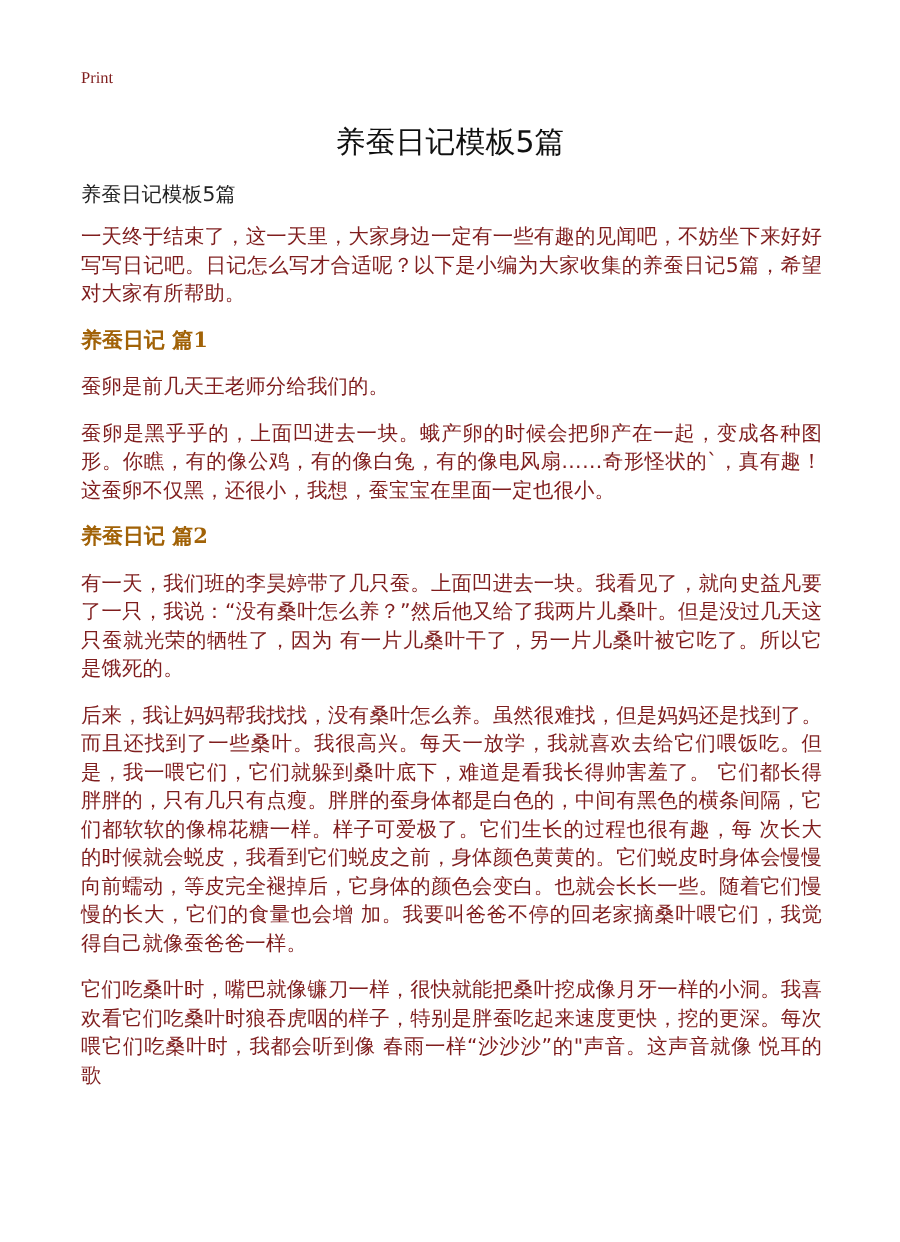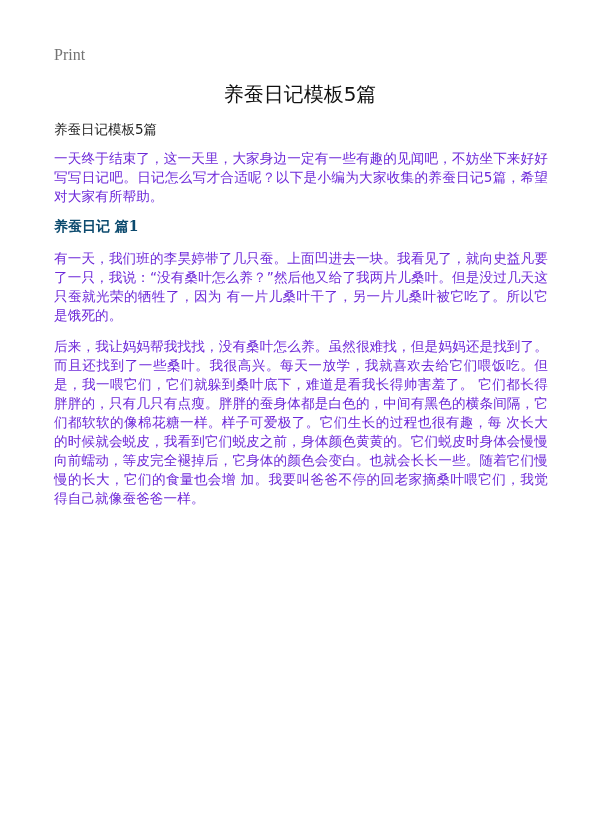--- a/index.html
+++ b/index.html
@@ -4,48 +4,52 @@
   <style>
     html, body { margin: 0; padding: 0; background: #ffffff; }
     body {
       width: 600px; height: 828px; overflow: hidden; position: relative;
       font-family: "DejaVu Sans", "Liberation Sans", sans-serif;
       color: #1a1a1a;
     }
     .print-link {
       position: absolute; left: 54px; top: 46px;
       font-family: "Liberation Serif", "DejaVu Serif", serif;
-      font-size: 16px; color: #737373;
+      font-size: 11px; color: #7f1d1d;
     }
     .title {
       position: absolute; left: 0; width: 600px; top: 81px;
       text-align: center; font-size: 20px; font-weight: normal; color: #111;
       margin: 0;
     }
     .subtitle {
       position: absolute; left: 54px; top: 121px; font-size: 13.5px; color: #222;
       margin: 0;
     }
     .content { position: absolute; left: 54px; top: 149px; width: 494px; }
     .content p {
       margin: 0 0 12px 0; font-size: 13.6px; line-height: 19px;
-      text-align: justify; color: #6d28d9; letter-spacing: 0.1px;
+      text-align: justify; color: #7f1d1d; letter-spacing: 0.1px;
     }
     .content h2 {
-      margin: 6px 0 13px 0; font-size: 14px; font-weight: bold; color: #0c4a6e;
+      margin: 6px 0 13px 0; font-size: 14px; font-weight: bold; color: #a16207;
       font-family: "DejaVu Serif", "Liberation Serif", serif;
     }
   </style>
 </head>
 <body>
 
 <div class="print-link">Print</div>
 <h1 class="title">养蚕日记模板5篇</h1>
 <div class="subtitle">养蚕日记模板5篇</div>
 
 <div class="content">
   <p>一天终于结束了，这一天里，大家身边一定有一些有趣的见闻吧，不妨坐下来好好写写日记吧。日记怎么写才合适呢？以下是小编为大家收集的养蚕日记5篇，希望对大家有所帮助。</p>
 
   <h2>养蚕日记 篇1</h2>
+  <p>蚕卵是前几天王老师分给我们的。</p>
+  <p>蚕卵是黑乎乎的，上面凹进去一块。蛾产卵的时候会把卵产在一起，变成各种图形。你瞧，有的像公鸡，有的像白兔，有的像电风扇……奇形怪状的`，真有趣！这蚕卵不仅黑，还很小，我想，蚕宝宝在里面一定也很小。</p>
 
+  <h2>养蚕日记 篇2</h2>
   <p>有一天，我们班的李昊婷带了几只蚕。上面凹进去一块。我看见了，就向史益凡要了一只，我说：“没有桑叶怎么养？”然后他又给了我两片儿桑叶。但是没过几天这只蚕就光荣的牺牲了，因为 有一片儿桑叶干了，另一片儿桑叶被它吃了。所以它是饿死的。</p>
   <p>后来，我让妈妈帮我找找，没有桑叶怎么养。虽然很难找，但是妈妈还是找到了。而且还找到了一些桑叶。我很高兴。每天一放学，我就喜欢去给它们喂饭吃。但是，我一喂它们，它们就躲到桑叶底下，难道是看我长得帅害羞了。 它们都长得胖胖的，只有几只有点瘦。胖胖的蚕身体都是白色的，中间有黑色的横条间隔，它们都软软的像棉花糖一样。样子可爱极了。它们生长的过程也很有趣，每 次长大的时候就会蜕皮，我看到它们蜕皮之前，身体颜色黄黄的。它们蜕皮时身体会慢慢向前蠕动，等皮完全褪掉后，它身体的颜色会变白。也就会长长一些。随着它们慢慢的长大，它们的食量也会增 加。我要叫爸爸不停的回老家摘桑叶喂它们，我觉得自己就像蚕爸爸一样。</p>
+  <p>它们吃桑叶时，嘴巴就像镰刀一样，很快就能把桑叶挖成像月牙一样的小洞。我喜欢看它们吃桑叶时狼吞虎咽的样子，特别是胖蚕吃起来速度更快，挖的更深。每次喂它们吃桑叶时，我都会听到像 春雨一样“沙沙沙”的"声音。这声音就像 悦耳的歌</p>
 </div>
 
 </body></html>

